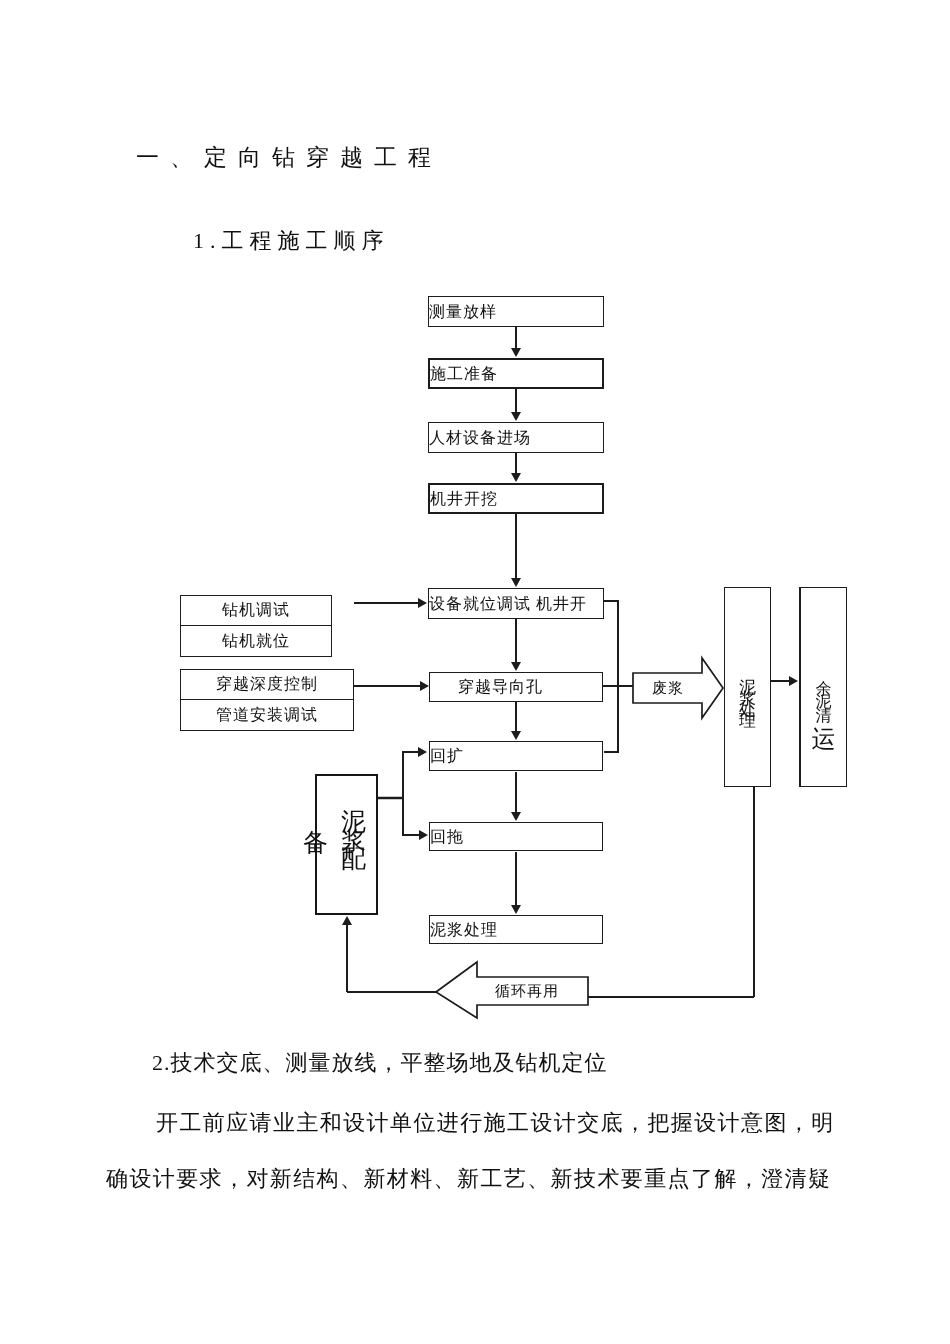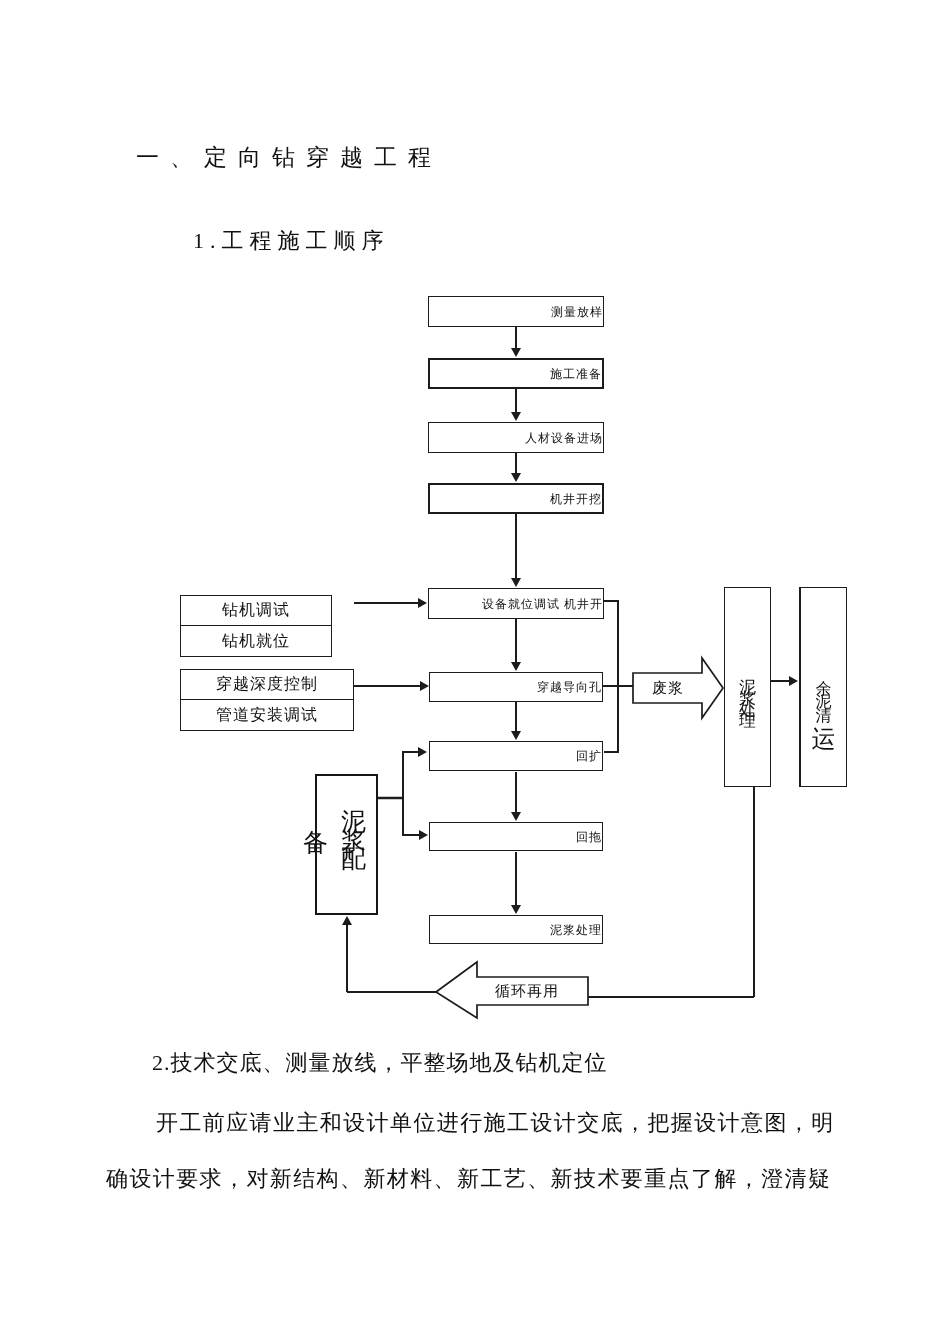--- a/index.html
+++ b/index.html
@@ -11,22 +11,22 @@
   .doc-text{position:absolute;white-space:nowrap;line-height:1.25;}
   .h1{font-size:23px;letter-spacing:11px;}
   .h2{font-size:22px;letter-spacing:6px;margin-left:12px;}
   .h3{font-size:22px;letter-spacing:1px;}
   .body-line{font-size:22px;letter-spacing:1.4px;}
 
   svg.wires{position:absolute;left:0;top:0;width:950px;height:1344px;}
 
   .box{
     position:absolute;box-sizing:border-box;background:#ffffff;
-    border:1.6px solid #1c1c1c;display:flex;align-items:center;justify-content:flex-end;
-    font-size:12px;letter-spacing:1px;line-height:1;
+    border:1.6px solid #1c1c1c;display:flex;align-items:center;justify-content:flex-start;
+    font-size:16px;letter-spacing:1px;line-height:1;
   }
   .stack{position:absolute;box-sizing:border-box;border:1.6px solid #1c1c1c;background:#fff;}
   .stack .row{
     height:30px;display:flex;align-items:center;justify-content:center;
     font-size:16px;letter-spacing:1px;border-bottom:1.6px solid #1c1c1c;box-sizing:border-box;
   }
   .stack .row:last-child{border-bottom:none;}
 
   .vbox{
     position:absolute;box-sizing:border-box;background:#fff;border:1.8px solid #1c1c1c;
@@ -116,21 +116,21 @@
 </div>
 <div class="box" style="left:428px;top:422px;width:176px;height:31px;">
   <span>人材设备进场</span>
 </div>
 <div class="box" style="left:428px;top:483px;width:176px;height:31px;border-width:2px;">
   <span>机井开挖</span>
 </div>
 <div class="box" style="left:428px;top:588px;width:176px;height:31px;">
   <span>设备就位调试 机井开</span>
 </div>
-<div class="box" style="left:429px;top:672px;width:174px;height:30px;">
+<div class="box" style="left:429px;top:672px;width:174px;height:30px;padding-left:28px;">
   <span>穿越导向孔</span>
 </div>
 <div class="box" style="left:429px;top:741px;width:174px;height:30px;">
   <span>回扩</span>
 </div>
 <div class="box" style="left:429px;top:822px;width:174px;height:29px;">
   <span>回拖</span>
 </div>
 <div class="box" style="left:429px;top:915px;width:174px;height:29px;">
   <span>泥浆处理</span>

